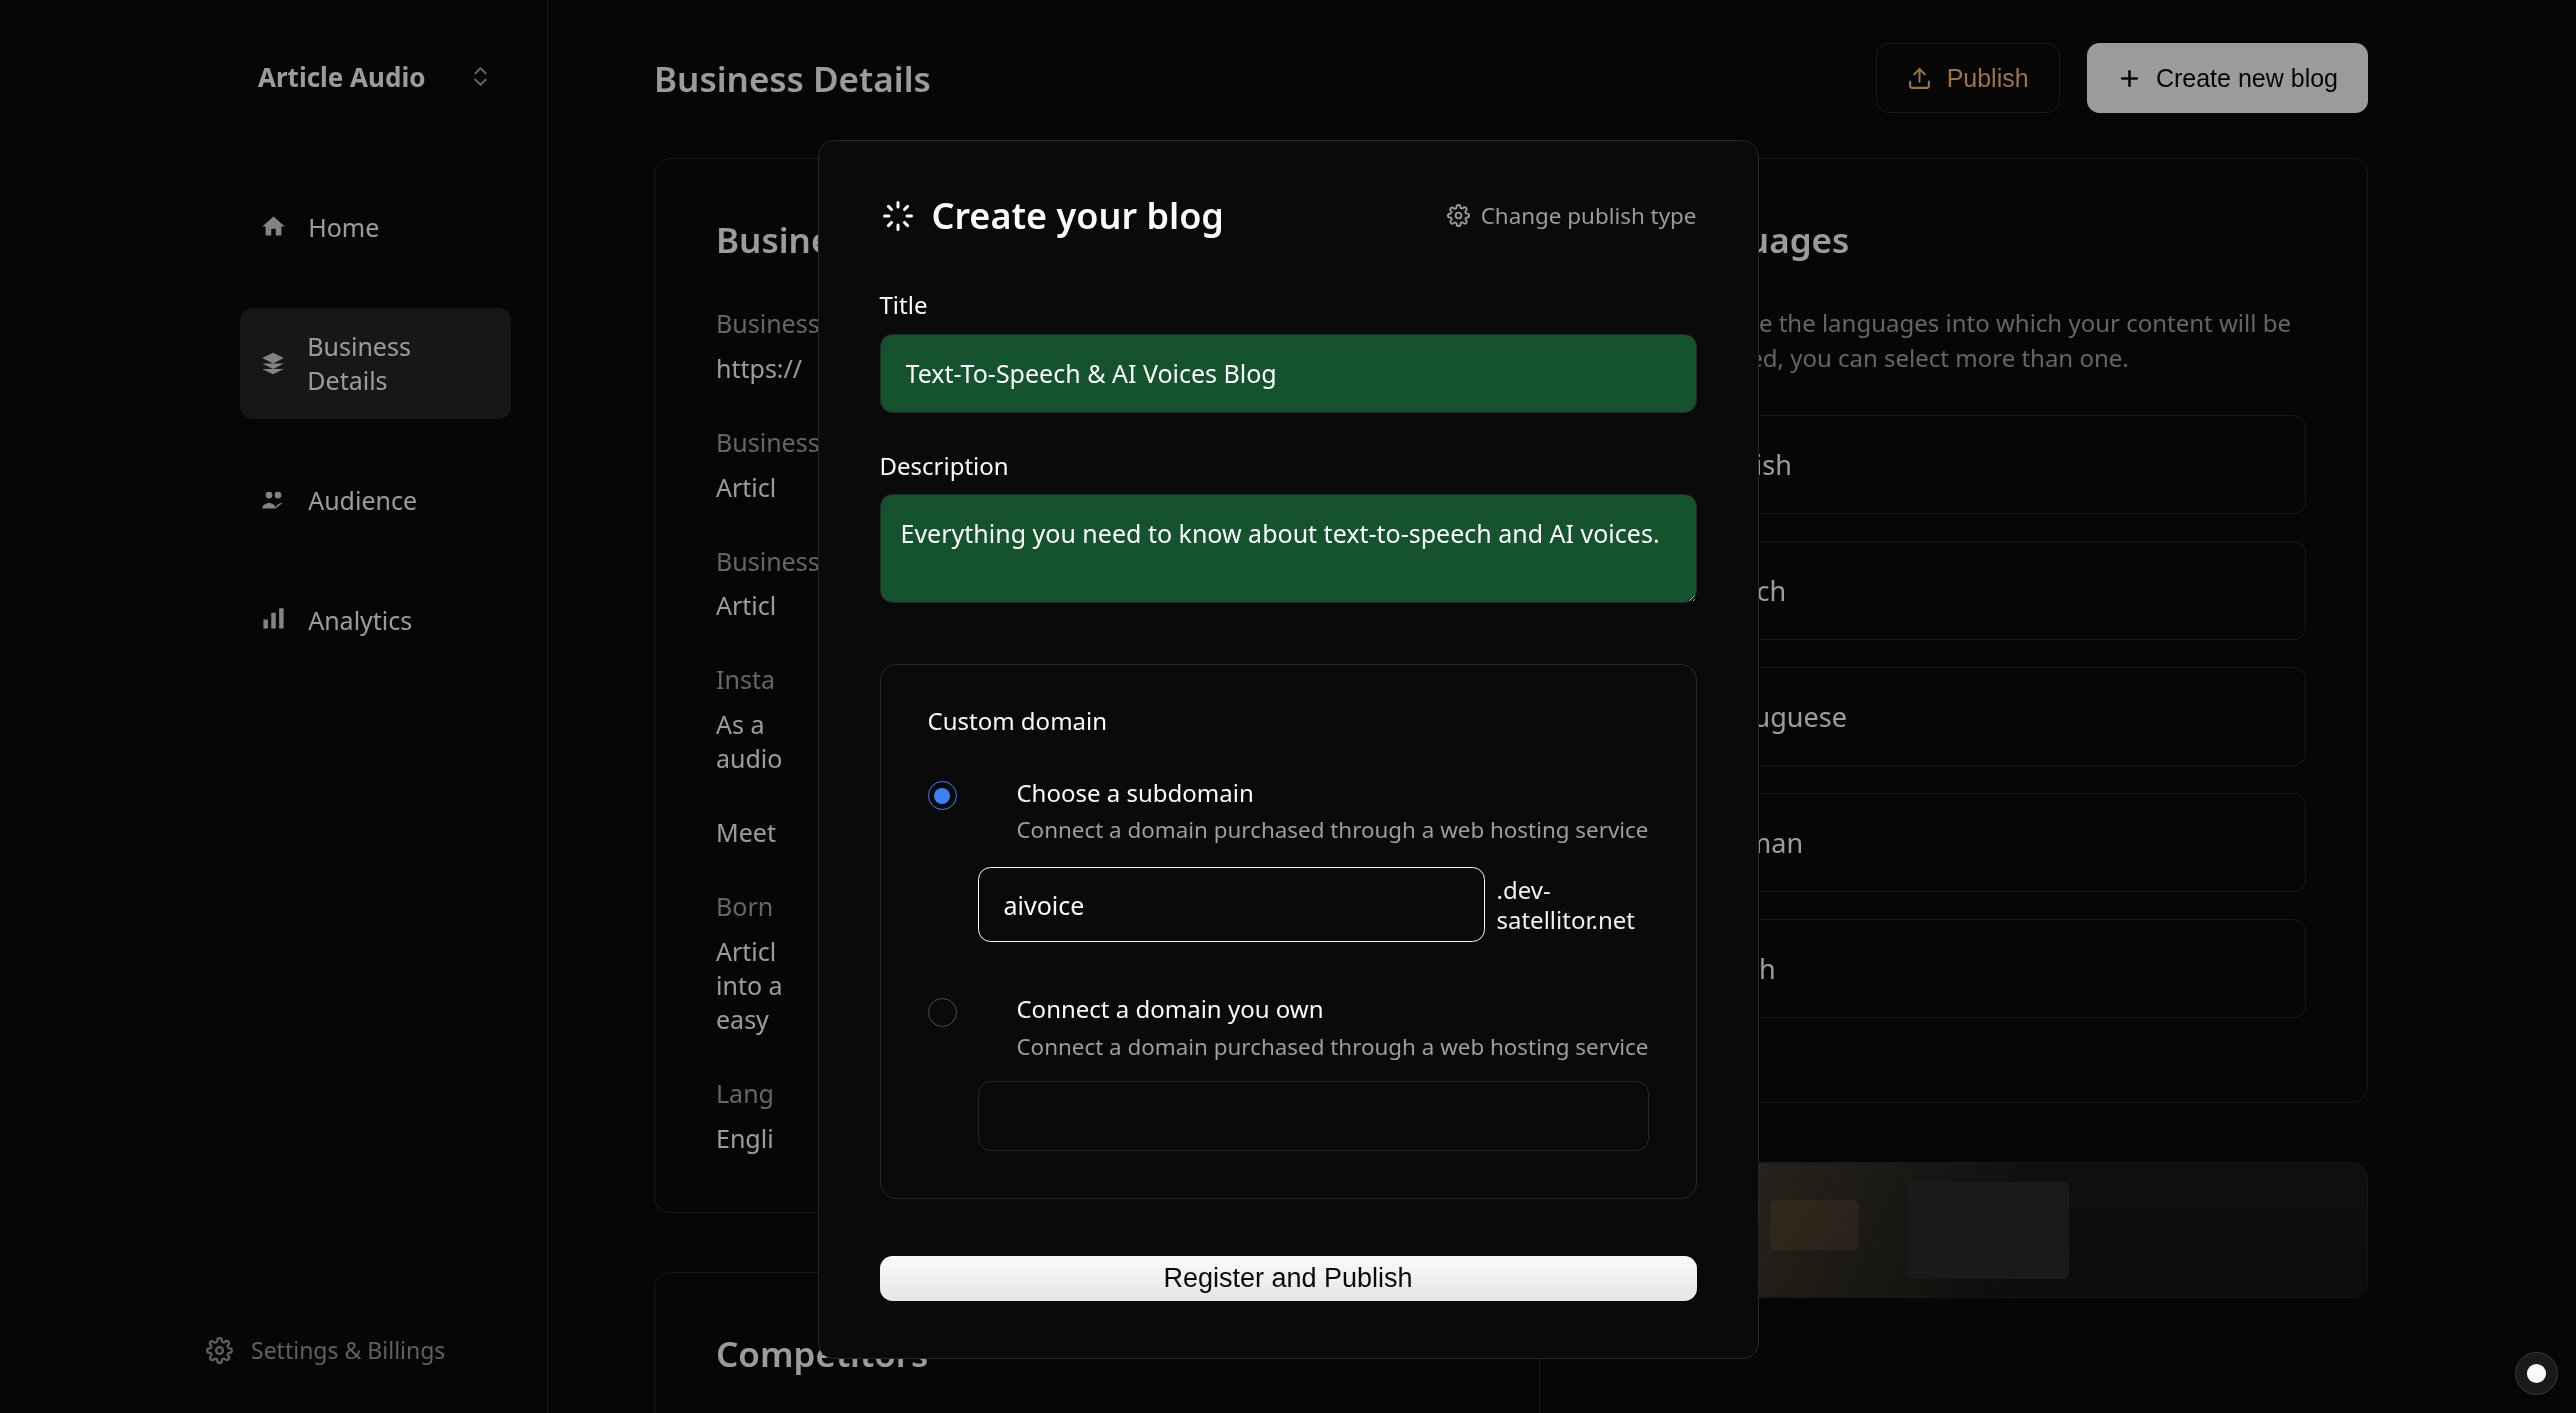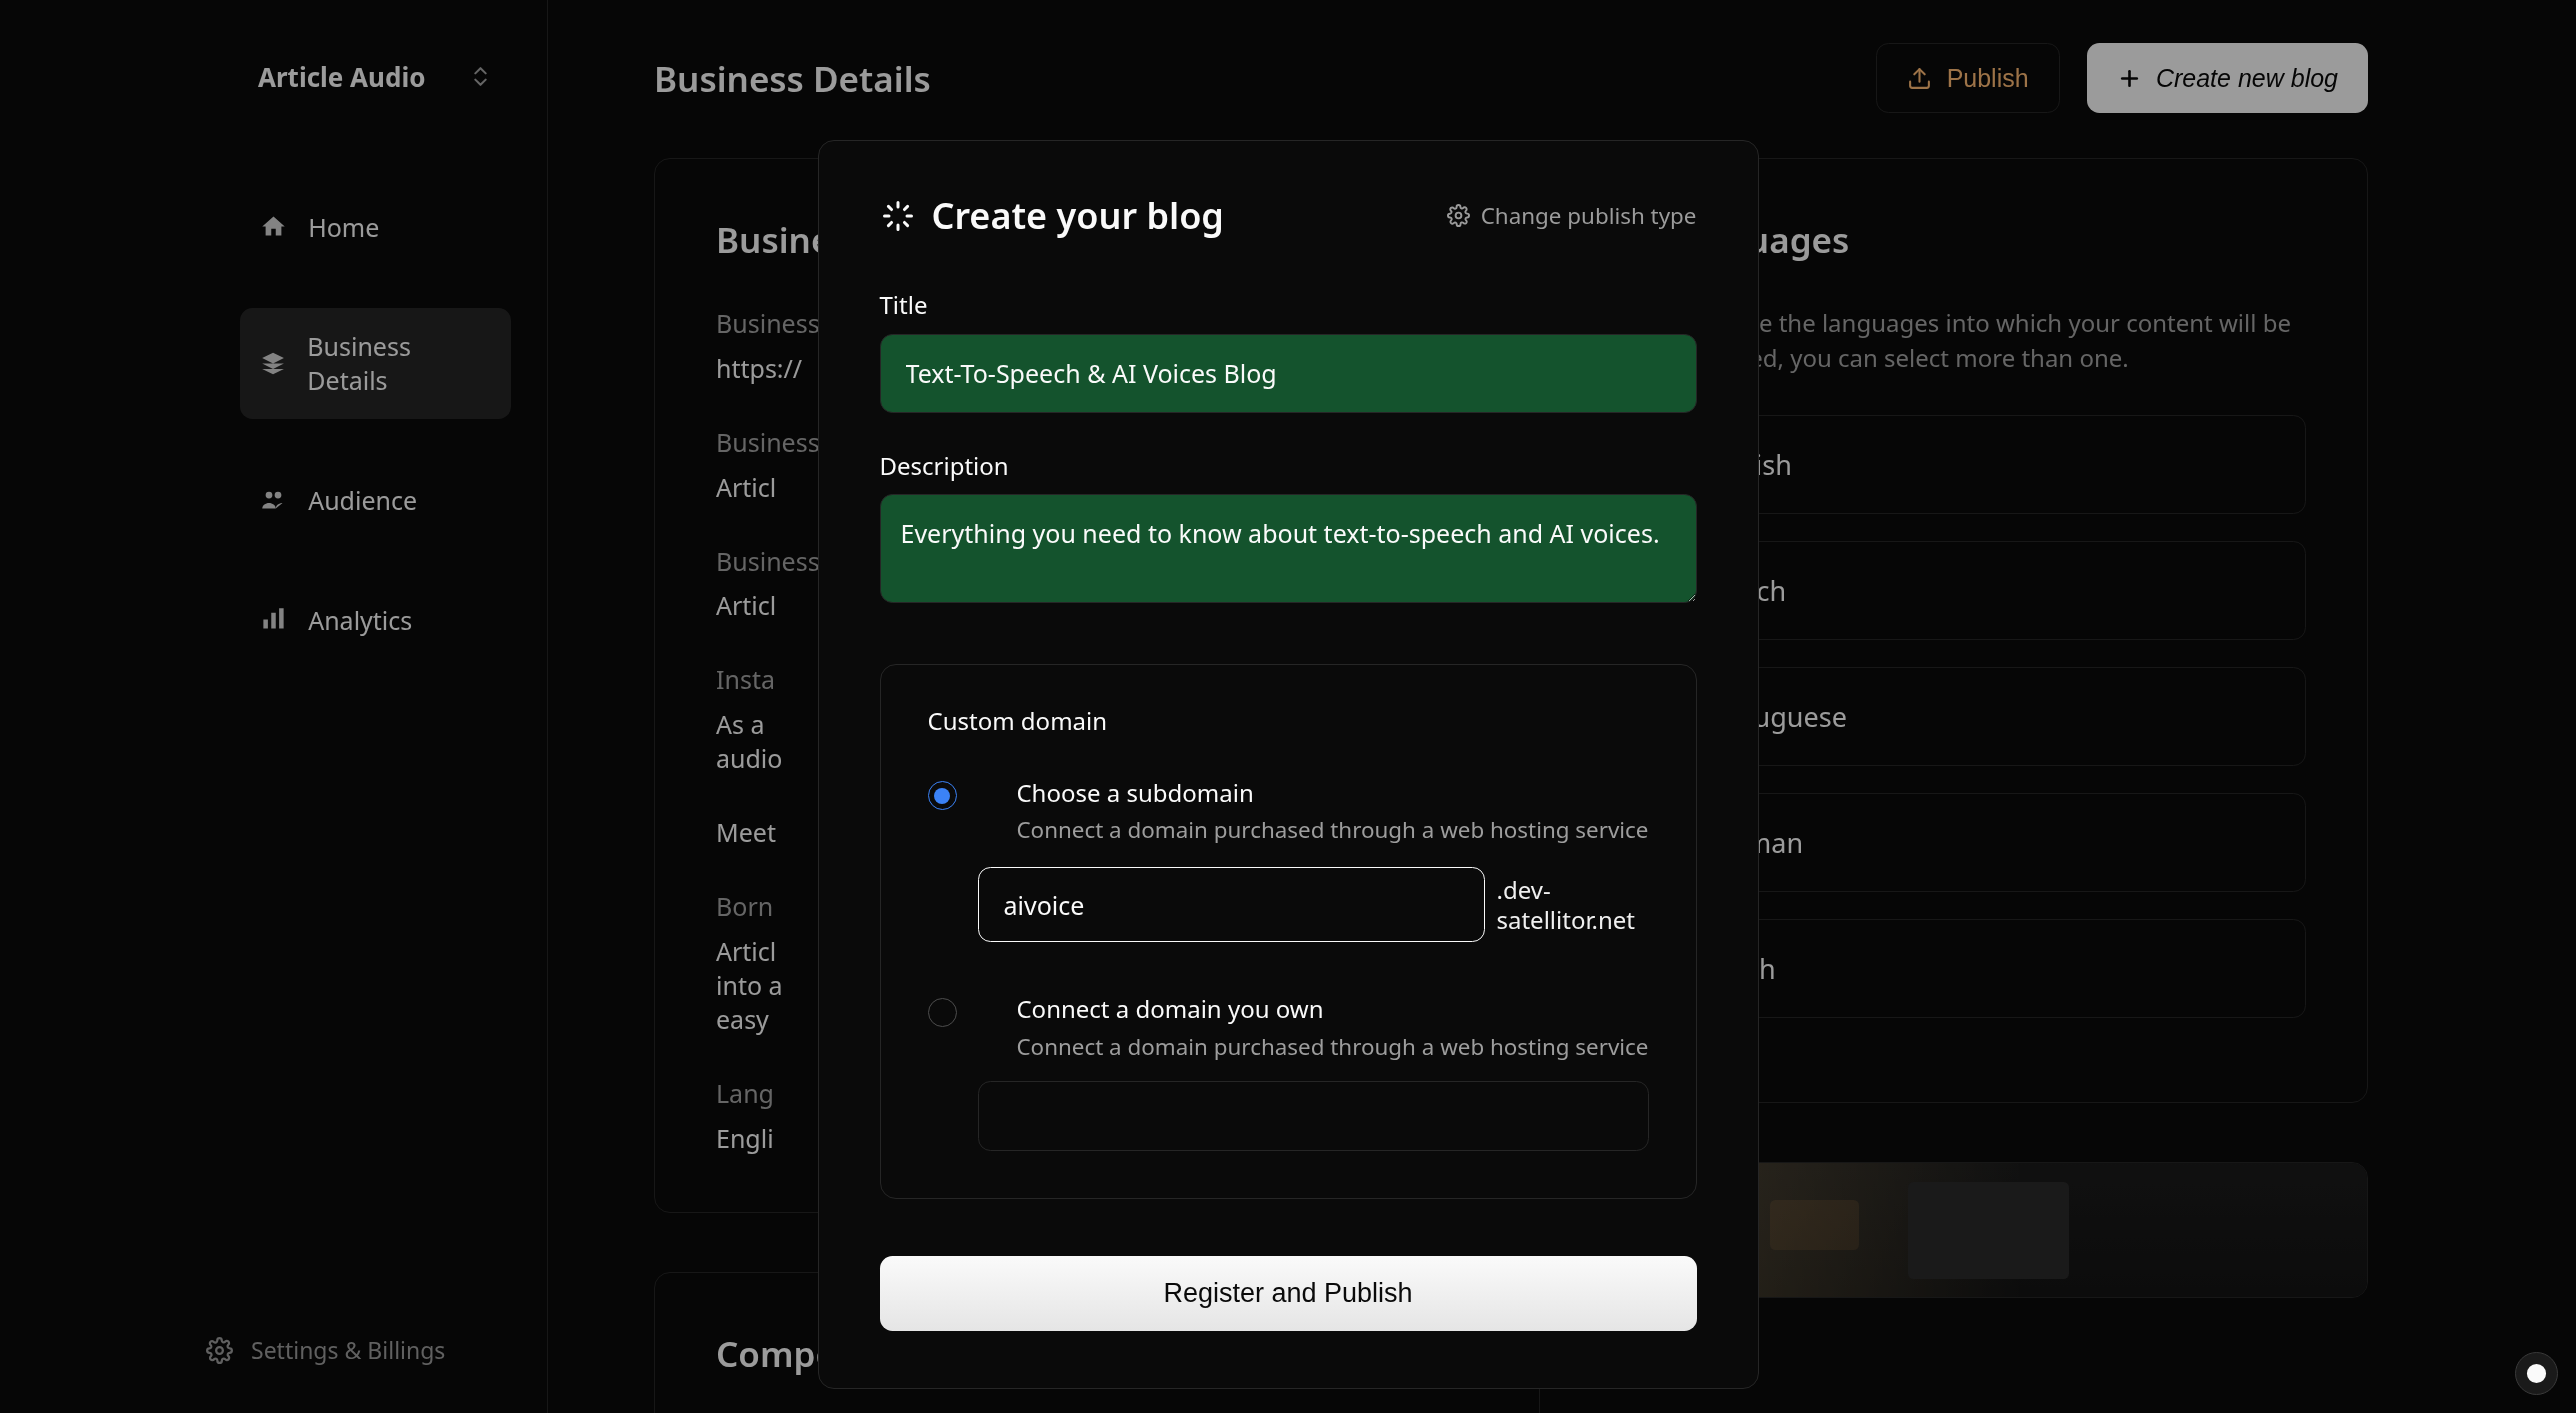--- a/index.html
+++ b/index.html
@@ -112,21 +112,20 @@
   }
   .btn-outline {
     background: transparent;
     border: 1.8px solid #262626;
     color: #fdba74;
   }
   .btn-primary {
     background: #fafafa;
     color: #0a0a0a;
     font-weight: 500;
-    font-style: italic;
   }
   .btn .ico { width: 25px; height: 25px; }
 
   
   .grid {
     display: flex;
     gap: 61px;
   }
   .card {
     border: 1.8px solid #262626;
@@ -327,21 +326,21 @@
     border-radius: 12.5px;
     height: 70px;
   }
 
   .register-btn {
     width: 100%;
     margin-top: 57px;
     background: linear-gradient(#fafafa,#e5e5e5);
     border: none;
     border-radius: 12.5px;
-    padding: 22px 0;
+    padding: 7px 0;
     font-size: 27px;
     color: #0a0a0a;
     font-weight: 500;
     cursor: pointer;
   }
 
   
   .corner-badge {
     position: fixed;
     right: 18px;

